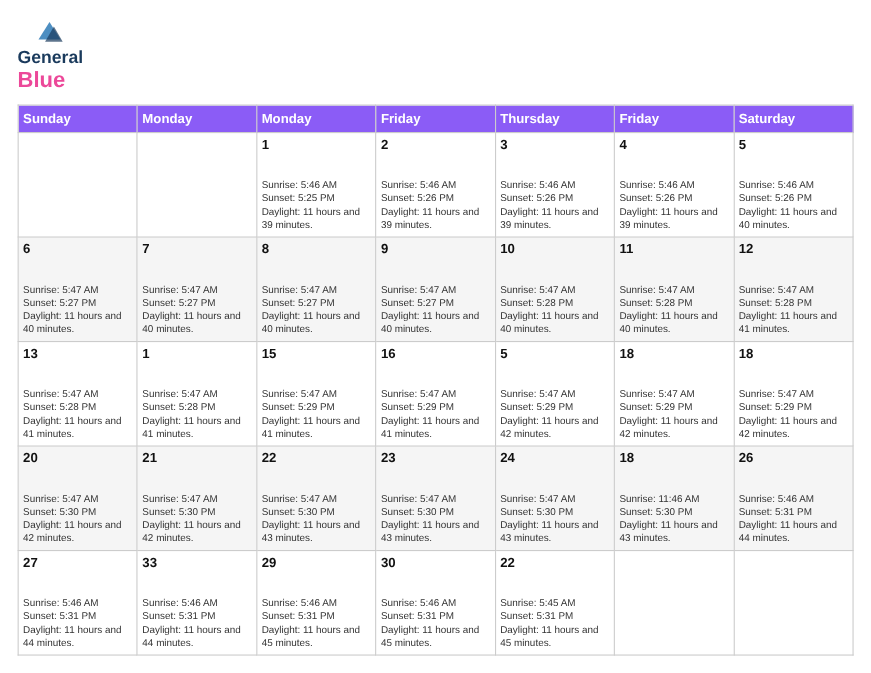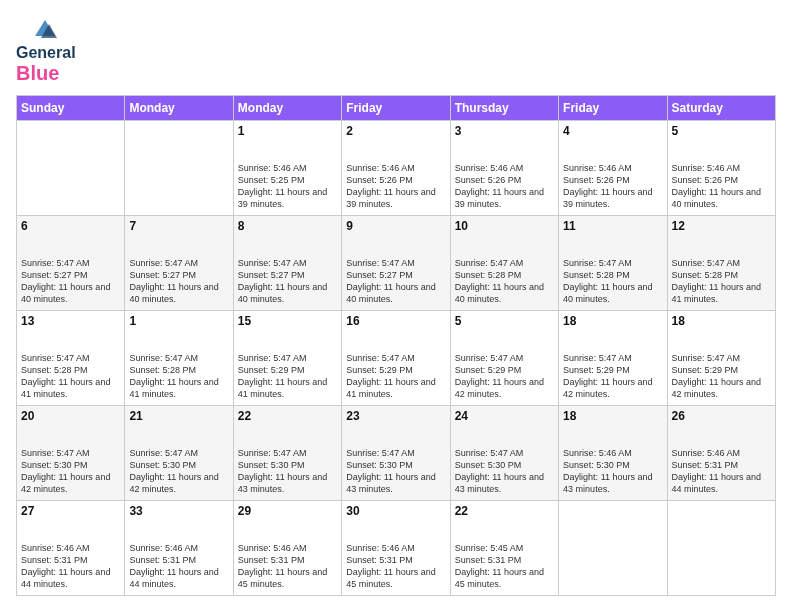--- a/index.html
+++ b/index.html
@@ -274,21 +274,21 @@
 Daylight: 11 hours and 43 minutes.</div>
           </td>
           <td>
             <span class="day-number">24</span>
             <div class="day-info">Sunrise: 5:47 AM
 Sunset: 5:30 PM
 Daylight: 11 hours and 43 minutes.</div>
           </td>
           <td>
             <span class="day-number">18</span>
-            <div class="day-info">Sunrise: 5:46 AM
+            <div class="day-info">Sunrise: 11:46 AM
 Sunset: 5:30 PM
 Daylight: 11 hours and 43 minutes.</div>
           </td>
           <td>
             <span class="day-number">26</span>
             <div class="day-info">Sunrise: 5:46 AM
 Sunset: 5:31 PM
 Daylight: 11 hours and 44 minutes.</div>
           </td>
         </tr>

